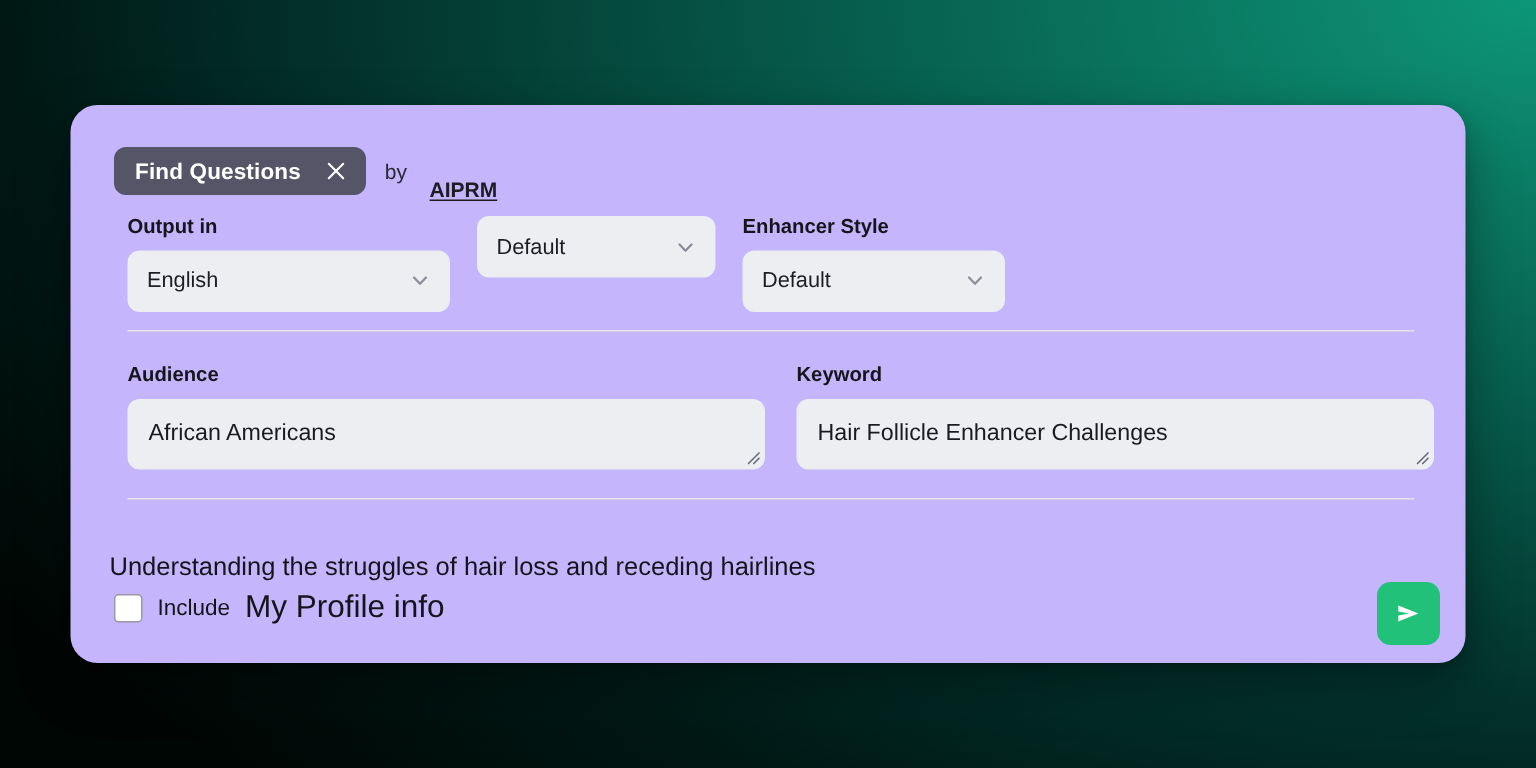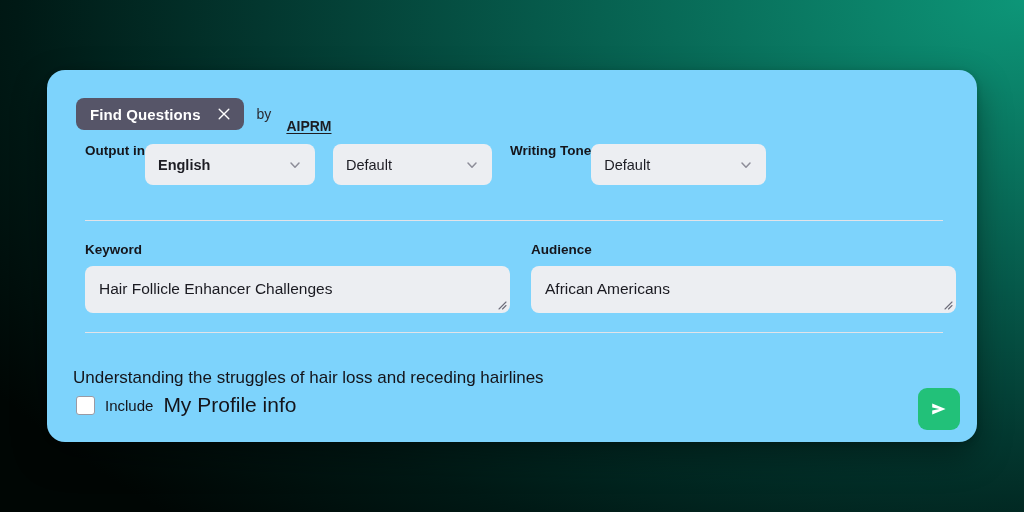--- a/index.html
+++ b/index.html
@@ -18,21 +18,21 @@
     position: relative;
   }
 
   
   .card {
     position: absolute;
     left: 47px;
     top: 70px;
     width: 930px;
     height: 372px;
-    background: #7dd3fc;
+    background: #c4b5fd;
     border-radius: 18px;
     box-shadow: 0 14px 34px rgba(0,0,0,0.38), 0 2px 6px rgba(0,0,0,0.18);
     padding: 0;
     overflow: hidden;
   }
 
   
   .header {
     position: absolute;
     left: 29px;
@@ -102,33 +102,33 @@
 
   
   .selects-row {
     position: absolute;
     left: 38px;
     top: 74px;
     display: flex;
     gap: 18px;
   }
 
-  .select-group { display: flex; flex-direction: row; }
+  .select-group { display: flex; flex-direction: column; }
 
   .select-box {
     position: relative;
     background: #eceef2;
     border-radius: 8px;
     height: 41px;
     display: flex;
     align-items: center;
     padding: 0 13px;
     cursor: pointer;
   }
-  .select-box.w-output { width: 170px; font-weight: bold; }
+  .select-box.w-output { width: 215px; }
   .select-box.w-tone   { width: 159px; }
   .select-box.w-style  { width: 175px; }
 
   .select-value {
     font-size: 14.5px;
     color: #1d1d24;
     flex: 1;
     white-space: nowrap;
     overflow: hidden;
   }
@@ -293,61 +293,61 @@
         <span class="select-value">Default</span>
         <span class="chevron">
           <svg width="14" height="14" viewBox="0 0 14 14" fill="none">
             <path d="M3 5 L7 9.2 L11 5" stroke="#8d8d99" stroke-width="1.5" stroke-linecap="round" stroke-linejoin="round"></path>
           </svg>
         </span>
       </div>
     </div>
 
     <div class="select-group">
-      <span class="field-label">Writing Tone</span>
+      <span class="field-label">Enhancer Style</span>
       <div class="select-box w-style">
         <span class="select-value">Default</span>
         <span class="chevron">
           <svg width="14" height="14" viewBox="0 0 14 14" fill="none">
             <path d="M3 5 L7 9.2 L11 5" stroke="#8d8d99" stroke-width="1.5" stroke-linecap="round" stroke-linejoin="round"></path>
           </svg>
         </span>
       </div>
     </div>
 
   </div>
 
   <div class="divider d1"></div>
 
   <div class="textareas-row">
+
+    <div class="ta-group">
+      <span class="field-label">Audience</span>
+      <div class="ta-box" placeholder="Audience">
+        <span class="ta-value">African Americans</span>
+        <span class="resize-grip">
+          <svg width="11" height="11" viewBox="0 0 11 11" fill="none">
+            <path d="M10 3 L3 10 M10 6.5 L6.5 10" stroke="#6d6d7a" stroke-width="1.1" stroke-linecap="round"></path>
+          </svg>
+        </span>
+      </div>
+    </div>
 
     <div class="ta-group">
       <span class="field-label">Keyword</span>
       <div class="ta-box" placeholder="Keyword">
         <span class="ta-value">Hair Follicle Enhancer Challenges</span>
         <span class="resize-grip">
           <svg width="11" height="11" viewBox="0 0 11 11" fill="none">
             <path d="M10 3 L3 10 M10 6.5 L6.5 10" stroke="#6d6d7a" stroke-width="1.1" stroke-linecap="round"></path>
           </svg>
         </span>
       </div>
     </div>
 
-    <div class="ta-group">
-      <span class="field-label">Audience</span>
-      <div class="ta-box" placeholder="Audience">
-        <span class="ta-value">African Americans</span>
-        <span class="resize-grip">
-          <svg width="11" height="11" viewBox="0 0 11 11" fill="none">
-            <path d="M10 3 L3 10 M10 6.5 L6.5 10" stroke="#6d6d7a" stroke-width="1.1" stroke-linecap="round"></path>
-          </svg>
-        </span>
-      </div>
-    </div>
-
   </div>
 
   <div class="divider d2"></div>
 
   <div class="prompt-text">Understanding the struggles of hair loss and receding hairlines</div>
 
   <div class="footer">
     <span class="checkbox"></span>
     <span class="check-label">Include</span>
     <span class="profile-link">My Profile info</span>

